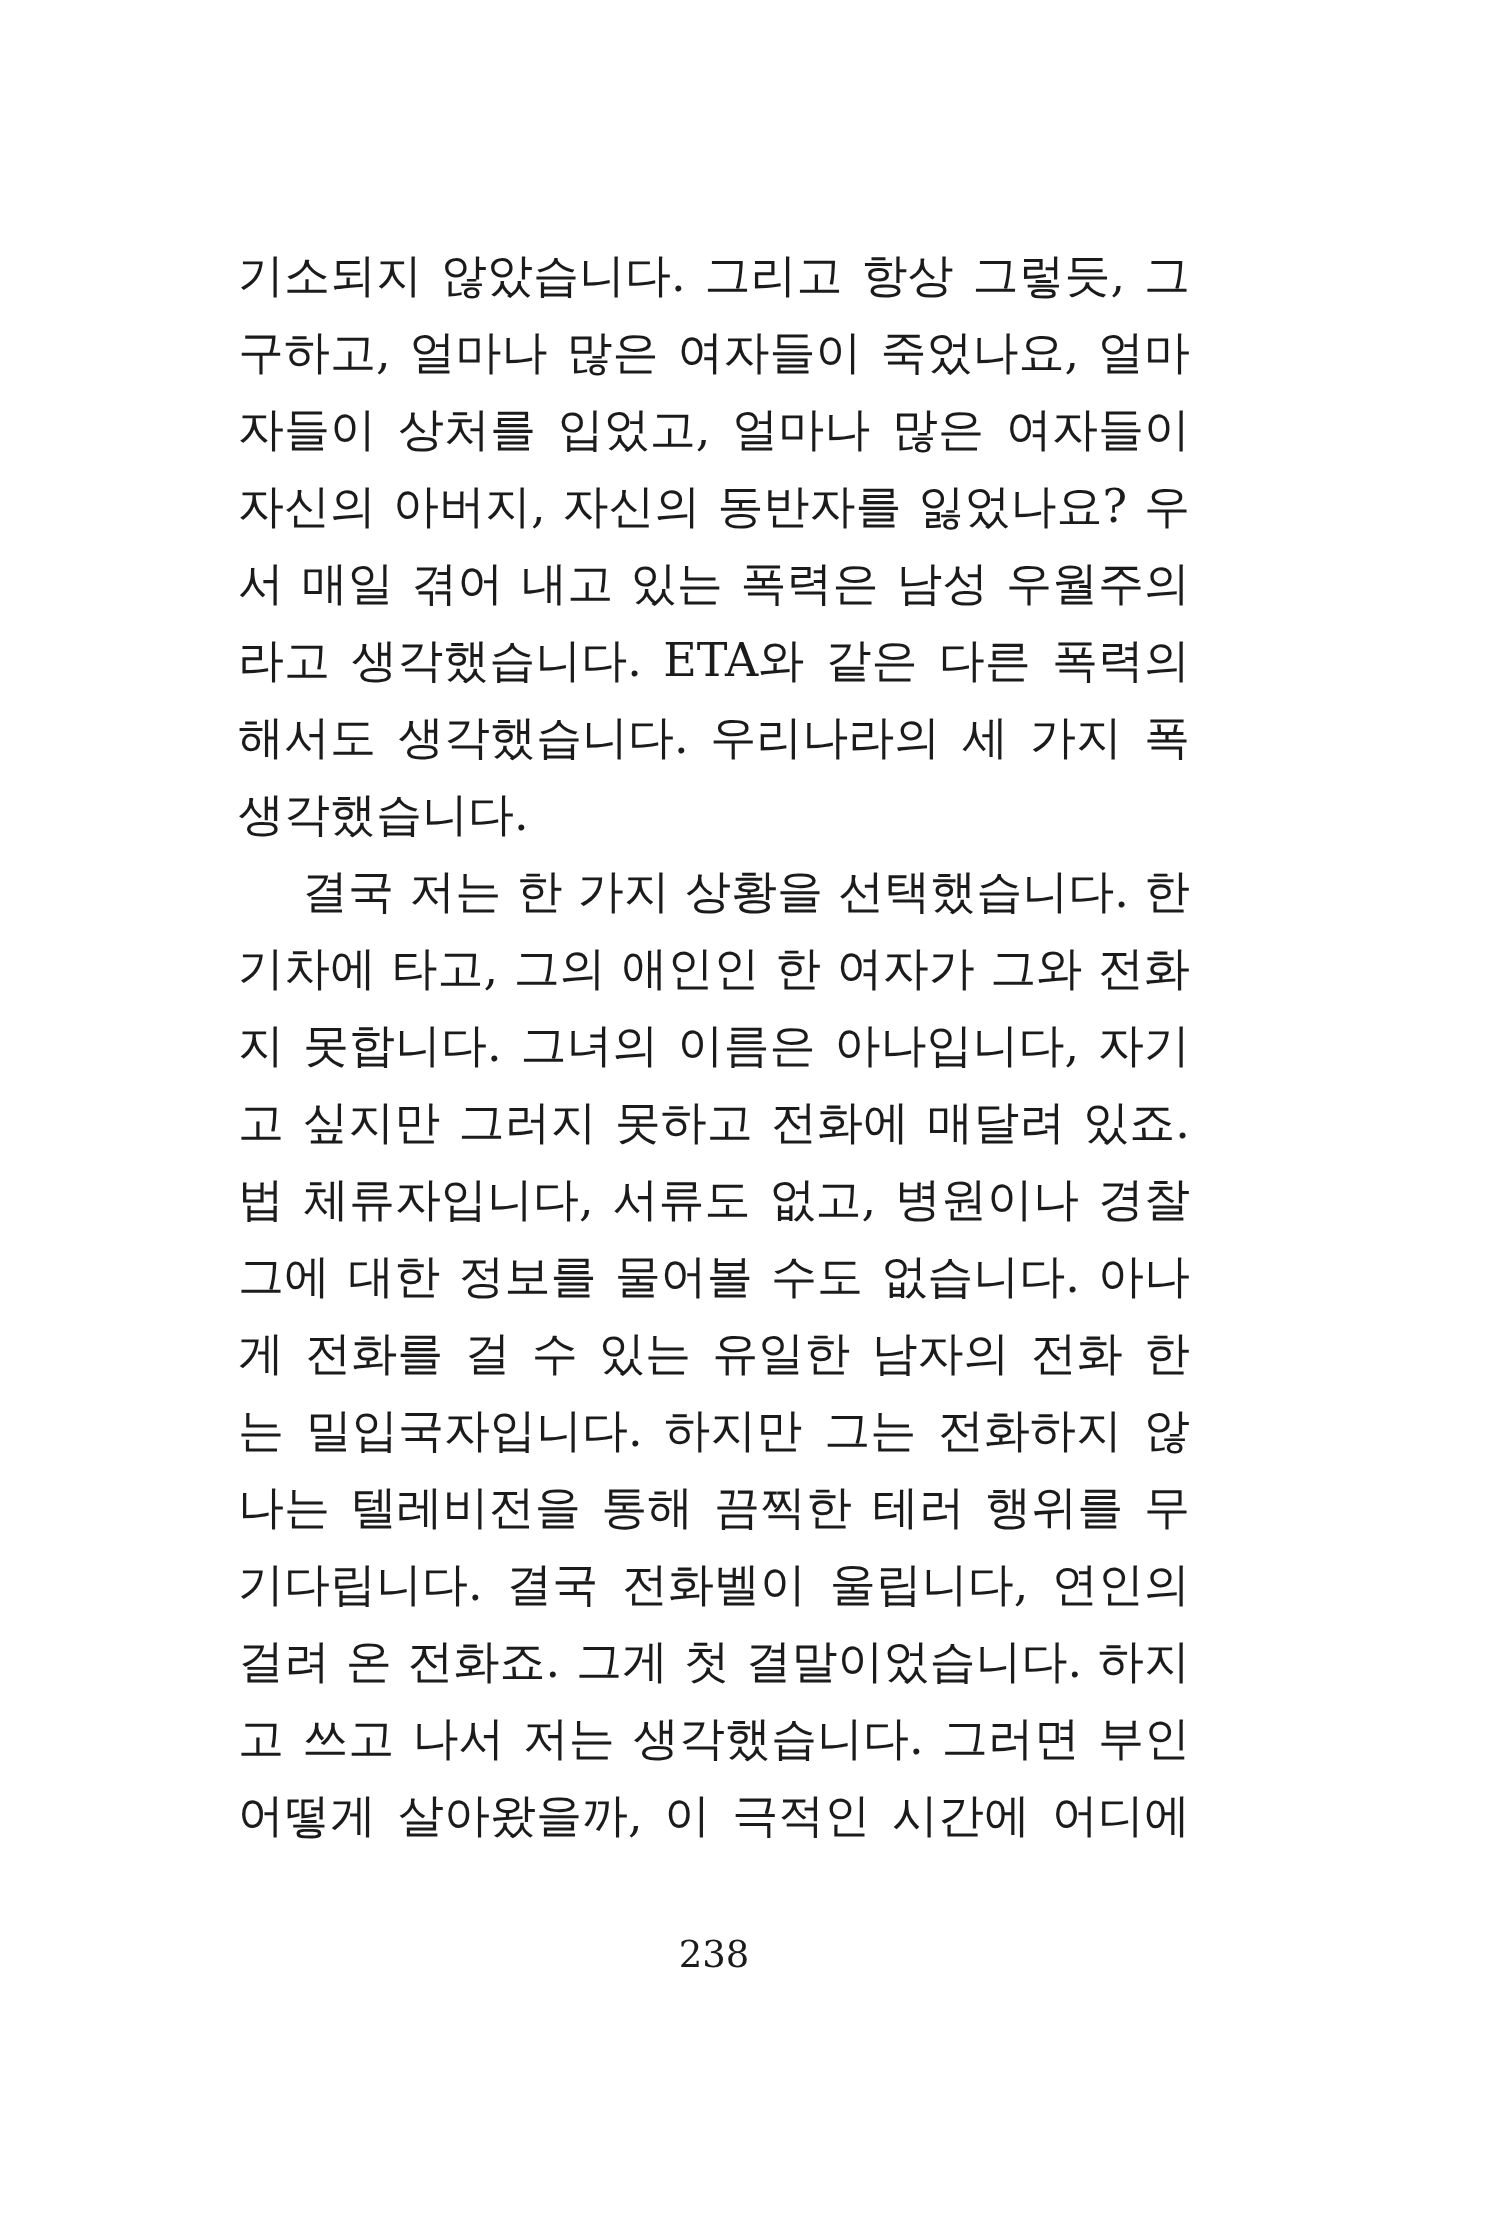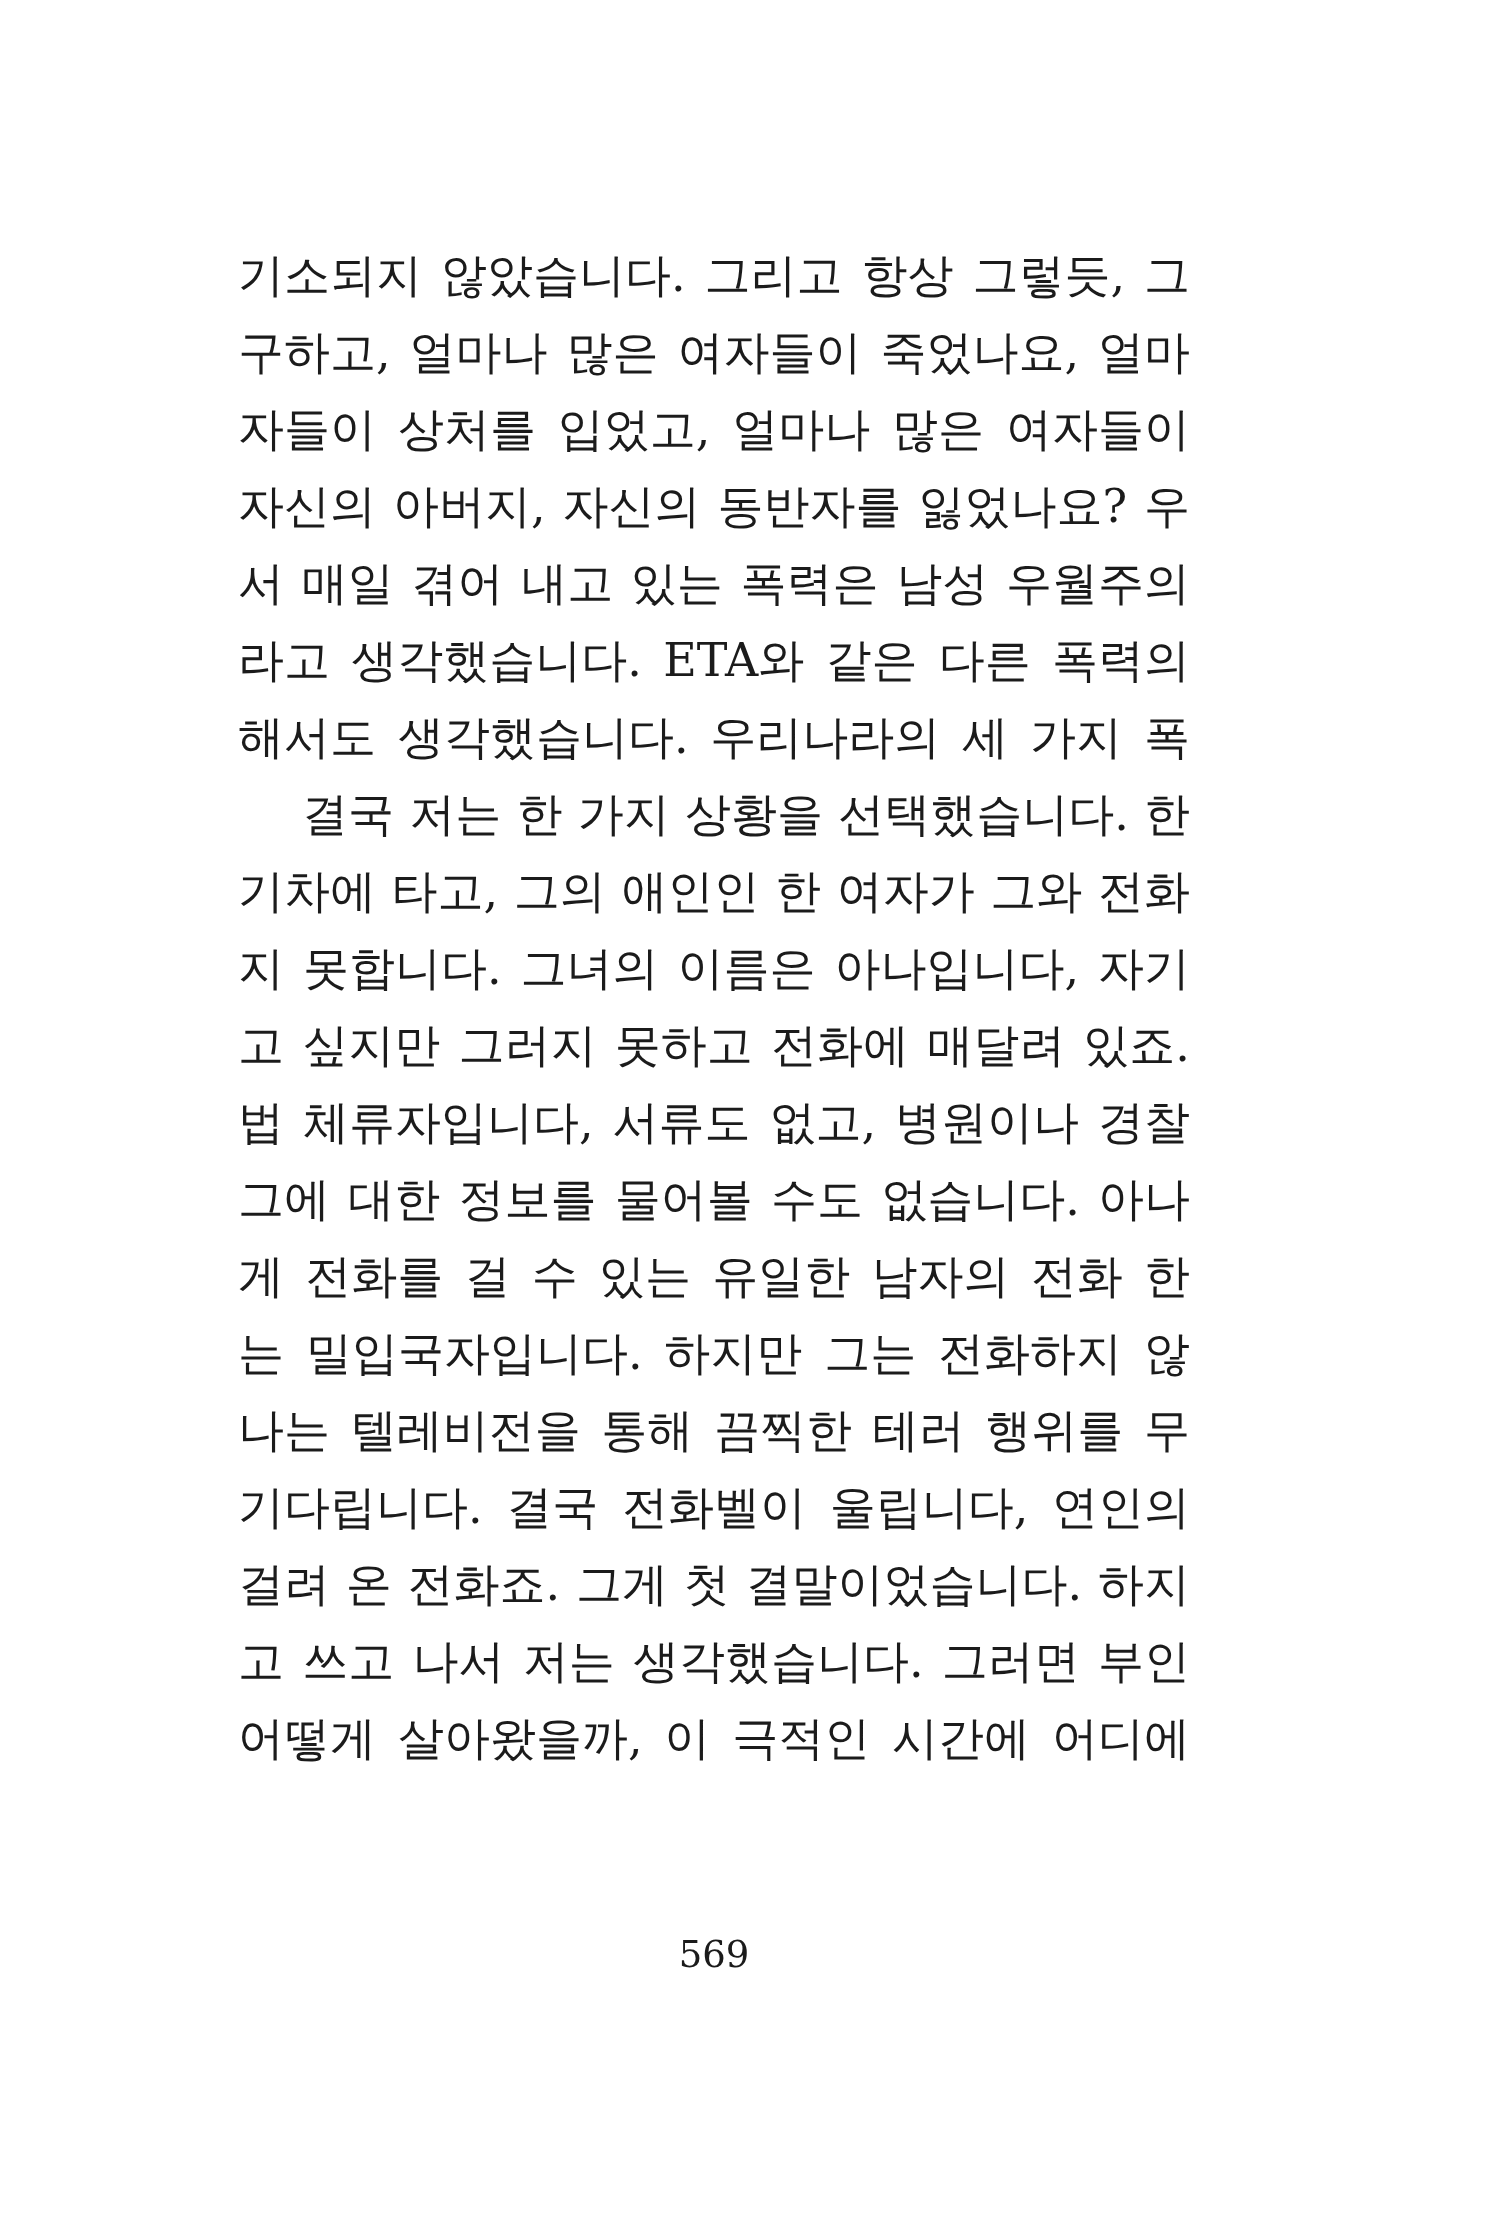--- a/index.html
+++ b/index.html
@@ -56,33 +56,34 @@
 <div class="text-block">
 
   <div class="para">
     <div class="line">기소되지 않았습니다. 그리고 항상 그렇듯, 그럼에도 불</div>
     <div class="line">구하고, 얼마나 많은 여자들이 죽었나요, 얼마나 많은 여</div>
     <div class="line">자들이 상처를 입었고, 얼마나 많은 여자들이 자신의 딸과</div>
     <div class="line">자신의 아버지, 자신의 동반자를 잃었나요? 우리가 여기</div>
     <div class="line">서 매일 겪어 내고 있는 폭력은 남성 우월주의적인 폭력이</div>
     <div class="line">라고 생각했습니다. ETA와 같은 다른 폭력의 희생자에 대</div>
     <div class="line">해서도 생각했습니다. 우리나라의 세 가지 폭력에 대해</div>
+    <div class="line para-end">생각했습니다.</div>
   </div>
 
   <div class="para">
     <div class="line indent">결국 저는 한 가지 상황을 선택했습니다. 한 남자가 그</div>
     <div class="line">기차에 타고, 그의 애인인 한 여자가 그와 전화 통화를 하</div>
     <div class="line">지 못합니다. 그녀의 이름은 아나입니다, 자기 남자를 찾</div>
     <div class="line">고 싶지만 그러지 못하고 전화에 매달려 있죠. 아나는 불</div>
     <div class="line">법 체류자입니다, 서류도 없고, 병원이나 경찰서에 가서</div>
     <div class="line">그에 대한 정보를 물어볼 수도 없습니다. 아나는 그녀에</div>
     <div class="line">게 전화를 걸 수 있는 유일한 남자의 전화 한 통을 기다리</div>
     <div class="line">는 밀입국자입니다. 하지만 그는 전화하지 않습니다. 아</div>
     <div class="line">나는 텔레비전을 통해 끔찍한 테러 행위를 무력하게 보며</div>
     <div class="line">기다립니다. 결국 전화벨이 울립니다, 연인의 부인에게서</div>
     <div class="line">걸려 온 전화죠. 그게 첫 결말이었습니다. 하지만 끝이라</div>
     <div class="line">고 쓰고 나서 저는 생각했습니다. 그러면 부인은, 그녀는</div>
     <div class="line">어떻게 살아왔을까, 이 극적인 시간에 어디에 있었을까,</div>
   </div>
 
 </div>
 
-<div class="folio">569</div>
+<div class="folio">238</div>
 
 </body></html>

